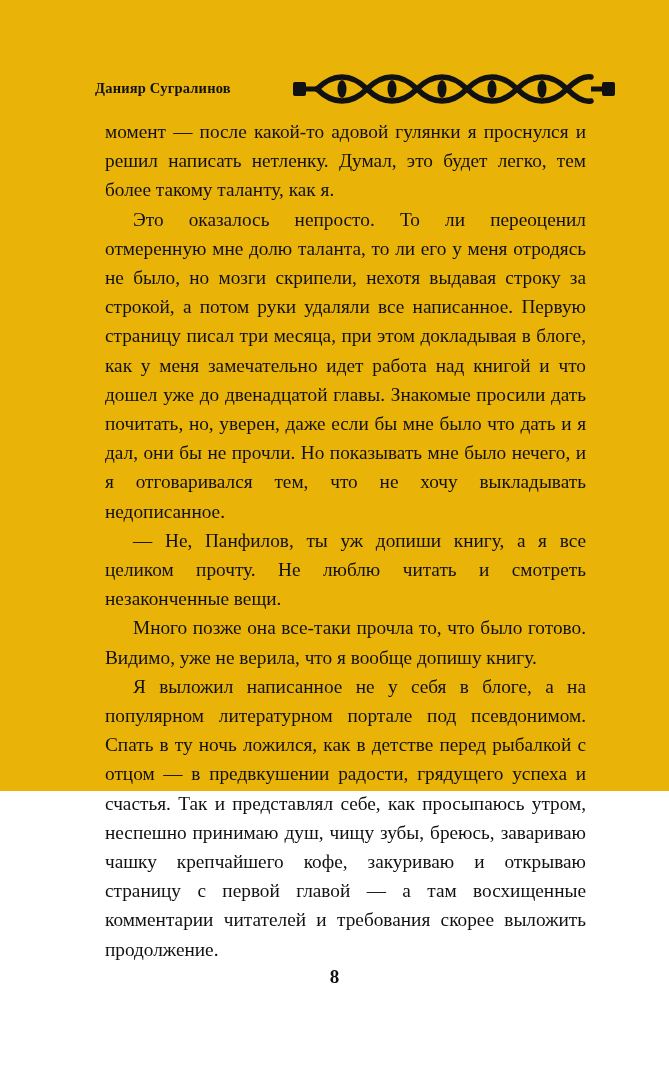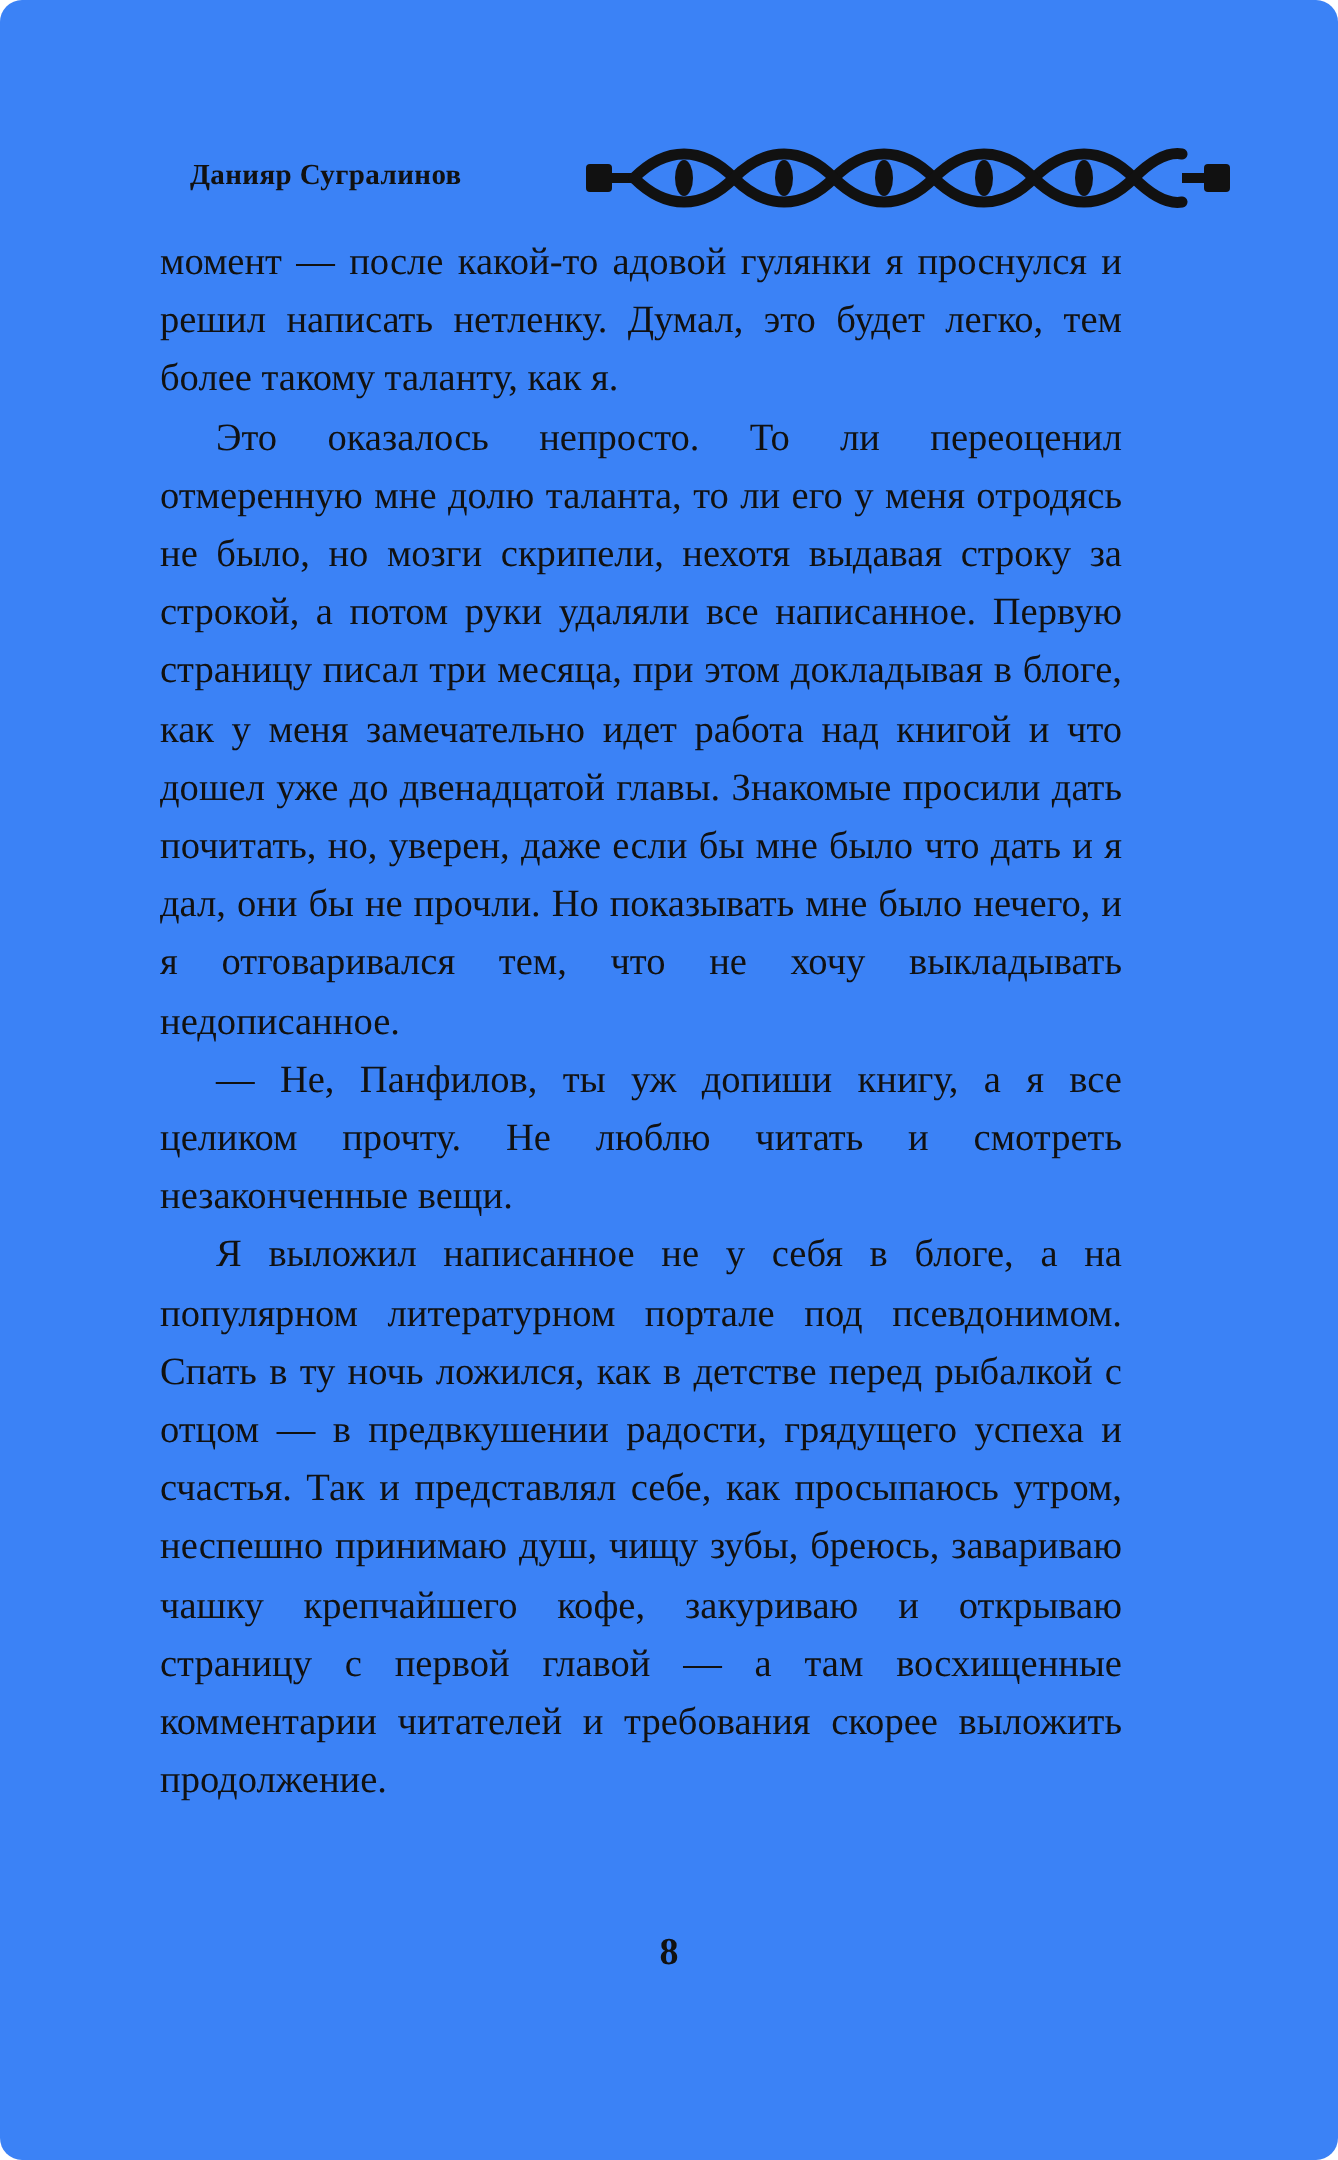--- a/index.html
+++ b/index.html
@@ -13,23 +13,22 @@
     position: relative;
     overflow: hidden;
     font-family: "Liberation Serif", serif;
     color: #111111;
   }
   .page {
     position: absolute;
     left: 0;
     top: 0;
     width: 669px;
-    height: 1080px;
-    background: #3b82f6;
-    border-radius: 11px;
+    height: 791px;
+    background: #eab308;
   }
   .header {
     position: absolute;
     left: 95px;
     top: 72px;
     width: 520px;
     height: 40px;
   }
   .running-head {
     position: absolute;
@@ -47,21 +46,21 @@
     left: 198px;
     top: 0px;
     width: 322px;
     height: 34px;
   }
   .ornament svg {
     display: block;
   }
   .body-text {
     position: absolute;
-    left: 80px;
+    left: 105px;
     top: 117px;
     width: 481px;
     font-family: "Liberation Serif", serif;
     font-size: 19.3px;
     line-height: 29.2px;
     text-align: justify;
     text-justify: inter-word;
     color: #111111;
     hyphens: manual;
   }
@@ -111,18 +110,19 @@
           <ellipse cx="249" cy="17" rx="4.5" ry="9"></ellipse>
         </g>
       </svg>
     </div>
   </div>
 
   <div class="body-text">
     <p class="noindent">момент — после какой-то адовой гулянки я проснулся и решил написать нетленку. Думал, это будет легко, тем более такому таланту, как я.</p>
     <p>Это оказалось непросто. То ли переоценил отмеренную мне долю таланта, то ли его у меня отродясь не было, но мозги скрипели, нехотя выдавая строку за строкой, а потом руки удаляли все написанное. Первую страницу писал три месяца, при этом докладывая в блоге, как у меня замечательно идет работа над книгой и что дошел уже до двенадцатой главы. Знакомые просили дать почитать, но, уверен, даже если бы мне было что дать и я дал, они бы не прочли. Но показывать мне было нечего, и я отговаривался тем, что не хочу выкладывать недописанное.</p>
     <p>— Не, Панфилов, ты уж допиши книгу, а я все целиком прочту. Не люблю читать и смотреть незаконченные вещи.</p>
+    <p>Много позже она все-таки прочла то, что было готово. Видимо, уже не верила, что я вообще допишу книгу.</p>
     <p>Я выложил написанное не у себя в блоге, а на популярном литературном портале под псевдонимом. Спать в ту ночь ложился, как в детстве перед рыбалкой с отцом — в предвкушении радости, грядущего успеха и счастья. Так и представлял себе, как просыпаюсь утром, неспешно принимаю душ, чищу зубы, бреюсь, завариваю чашку крепчайшего кофе, закуриваю и открываю страницу с первой главой — а там восхищенные комментарии читателей и требования скорее выложить продолжение.</p>
   </div>
 
   <div class="folio">8</div>
 
 </div>
 
 </body></html>

